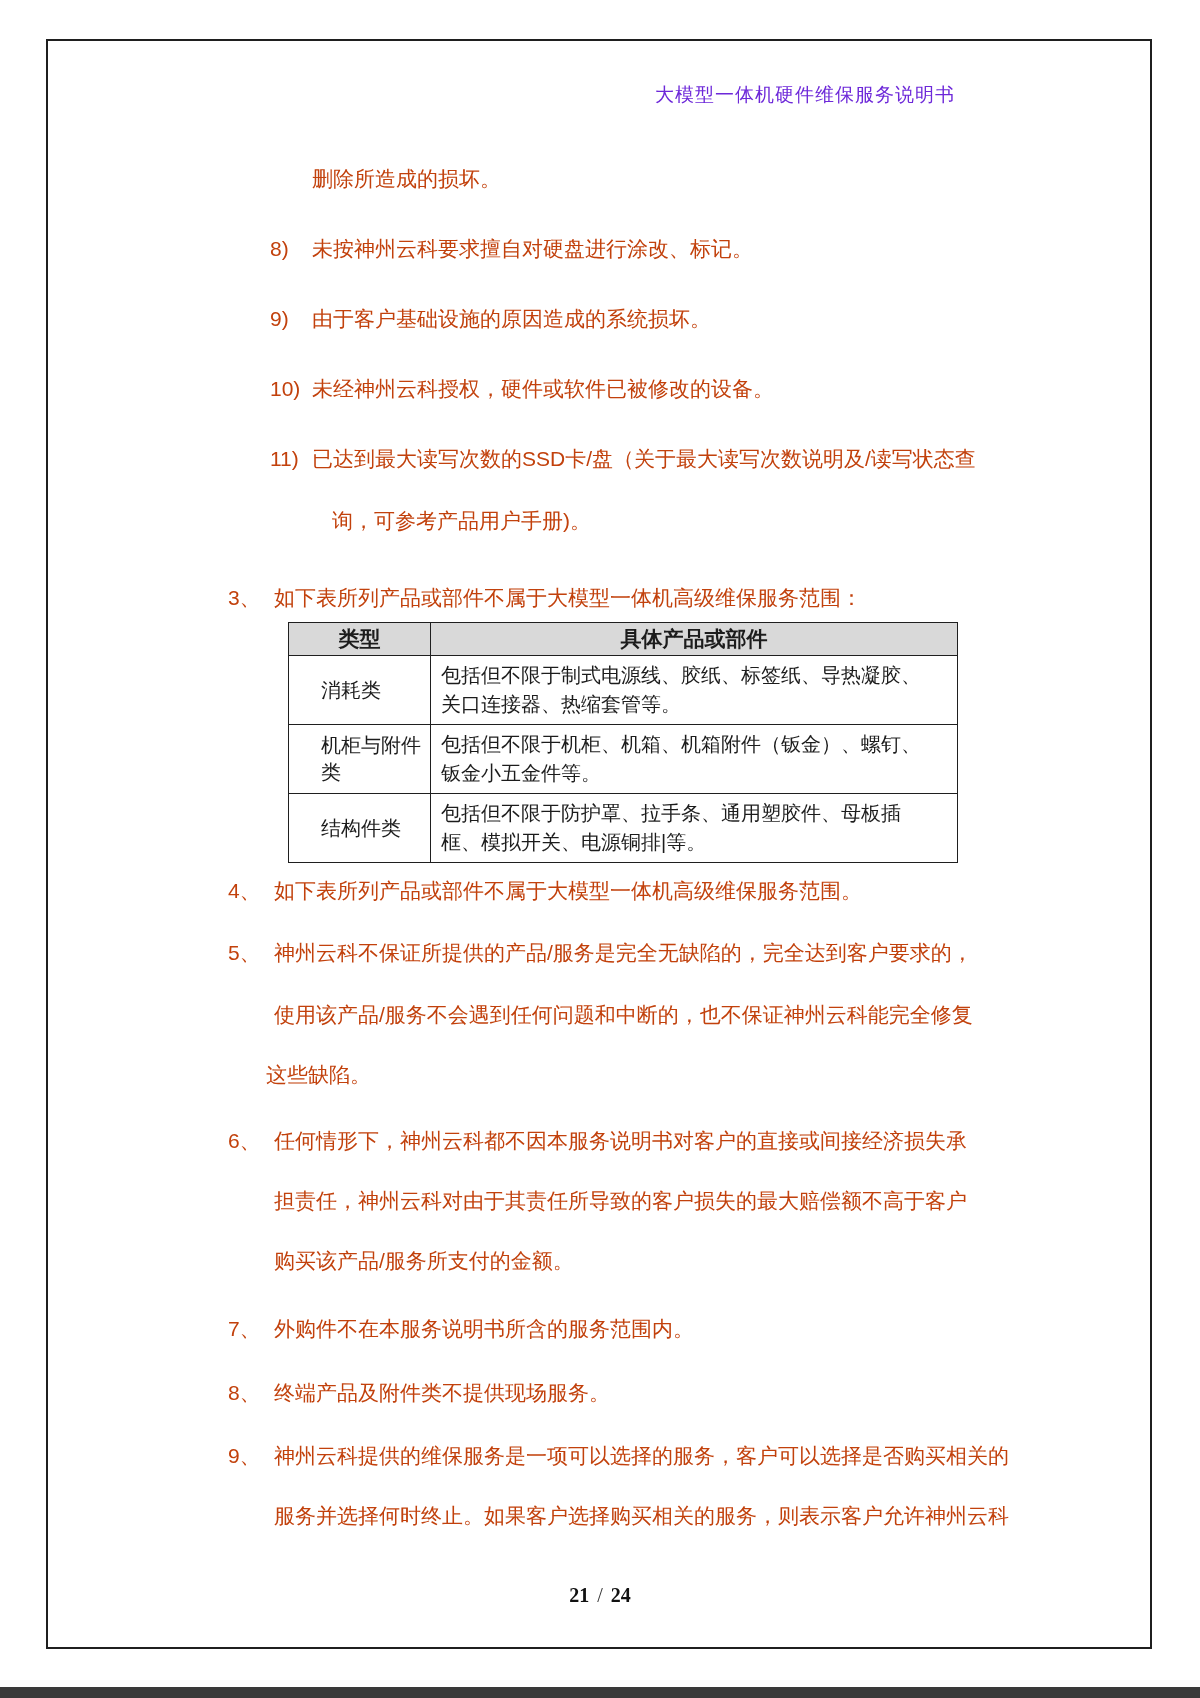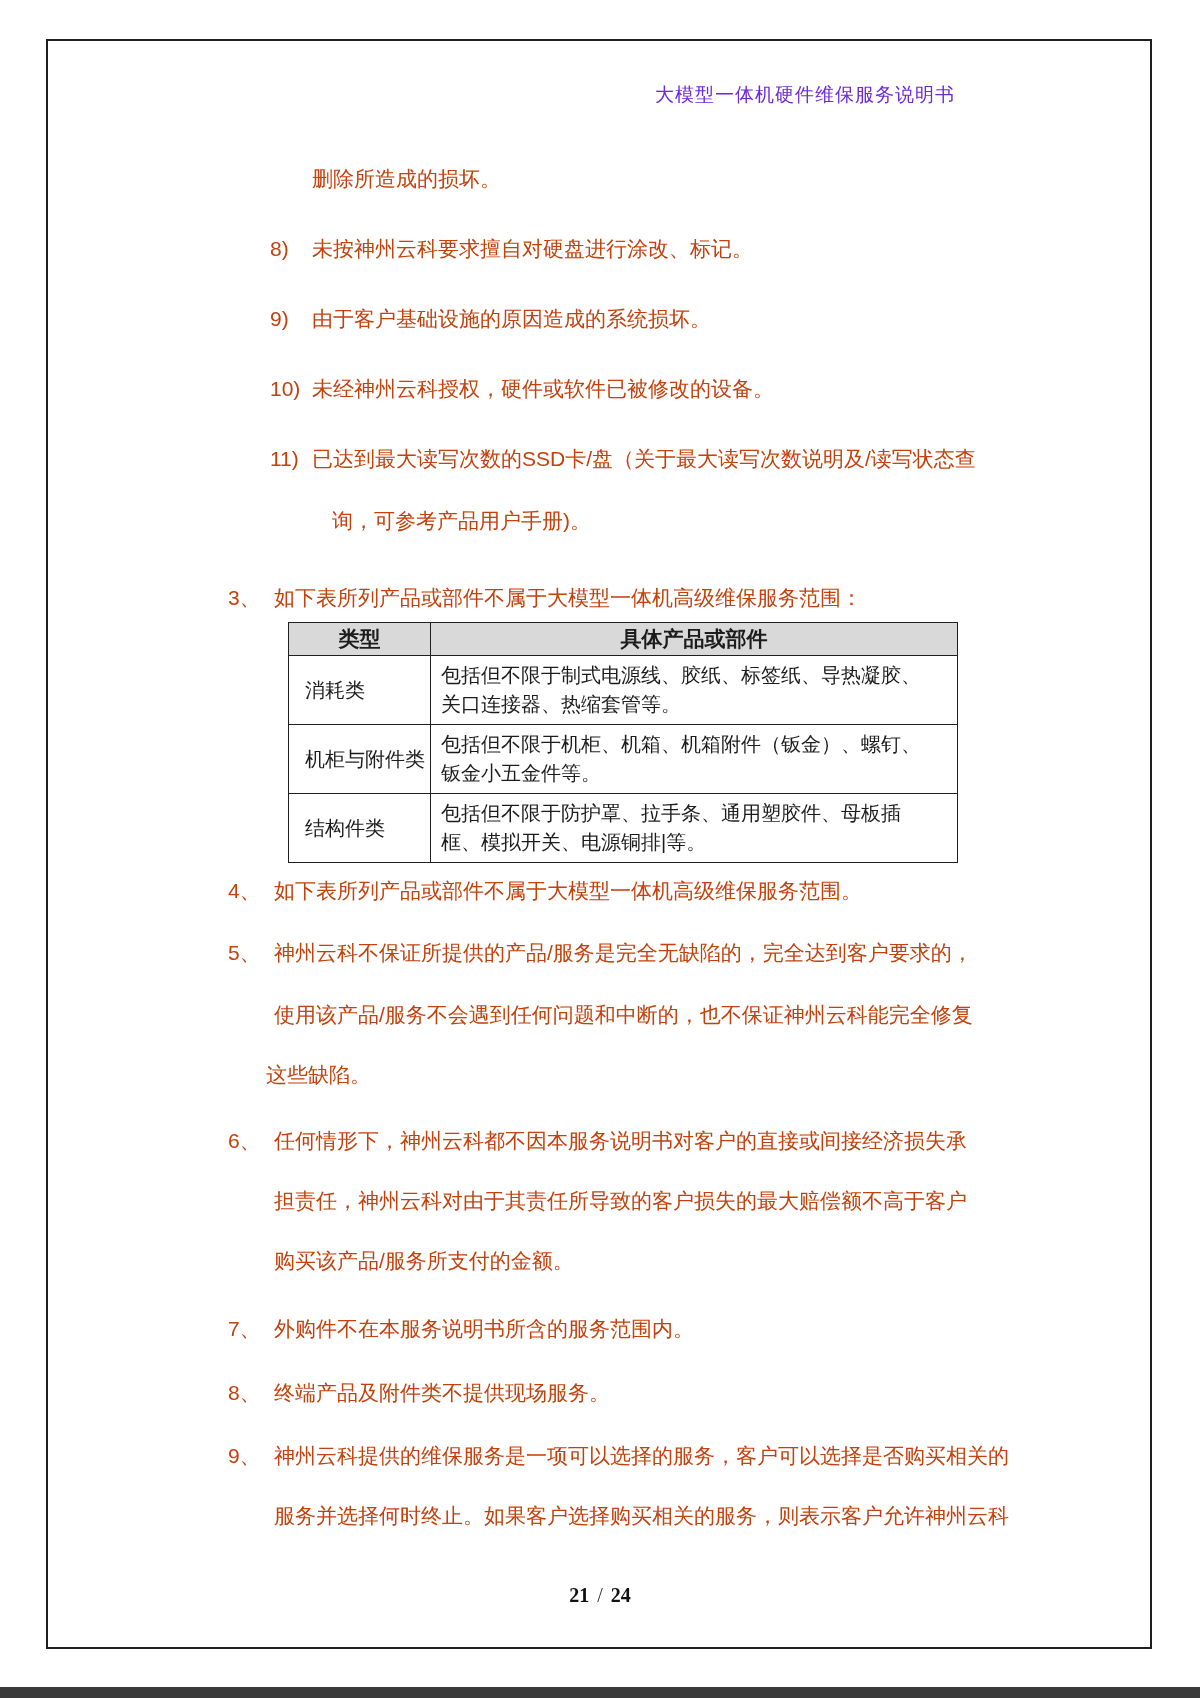--- a/index.html
+++ b/index.html
@@ -53,21 +53,21 @@
   .doc-table th{
     background:#d9d9d9;
     font-weight:bold;
     font-size:21px;
     height:20px;
     text-align:center;
     padding:2px 4px;
   }
   .doc-table .col-type{width:142px;}
   .doc-table td.cat{
-    padding:4px 4px 4px 16px;
+    padding:4px 4px 4px 32px;
     vertical-align:middle;
   }
   .doc-table td.detail{
     padding:5px 28px 5px 10px;
     line-height:29px;
     vertical-align:middle;
   }
   .footer{
     position:absolute;
     top:1584px;left:0;width:1200px;

